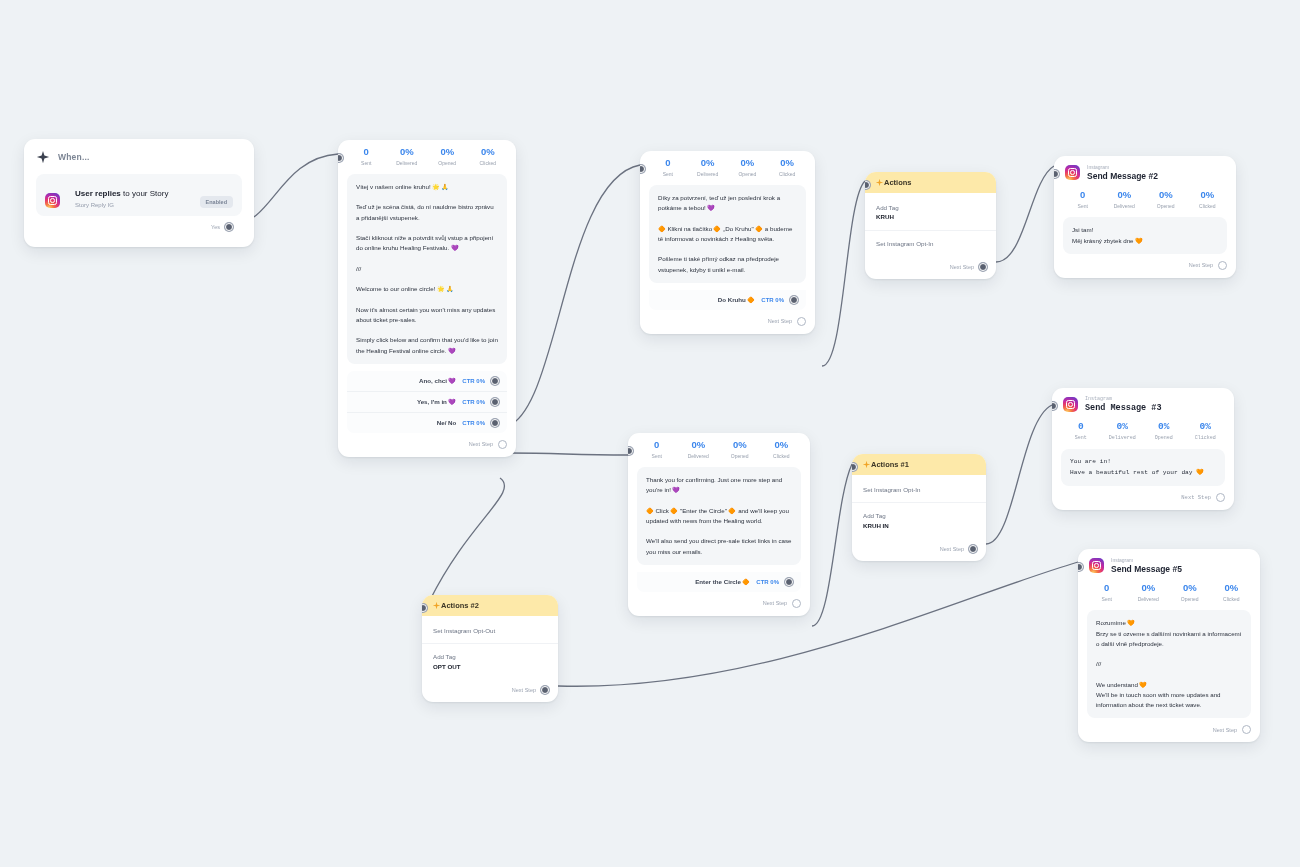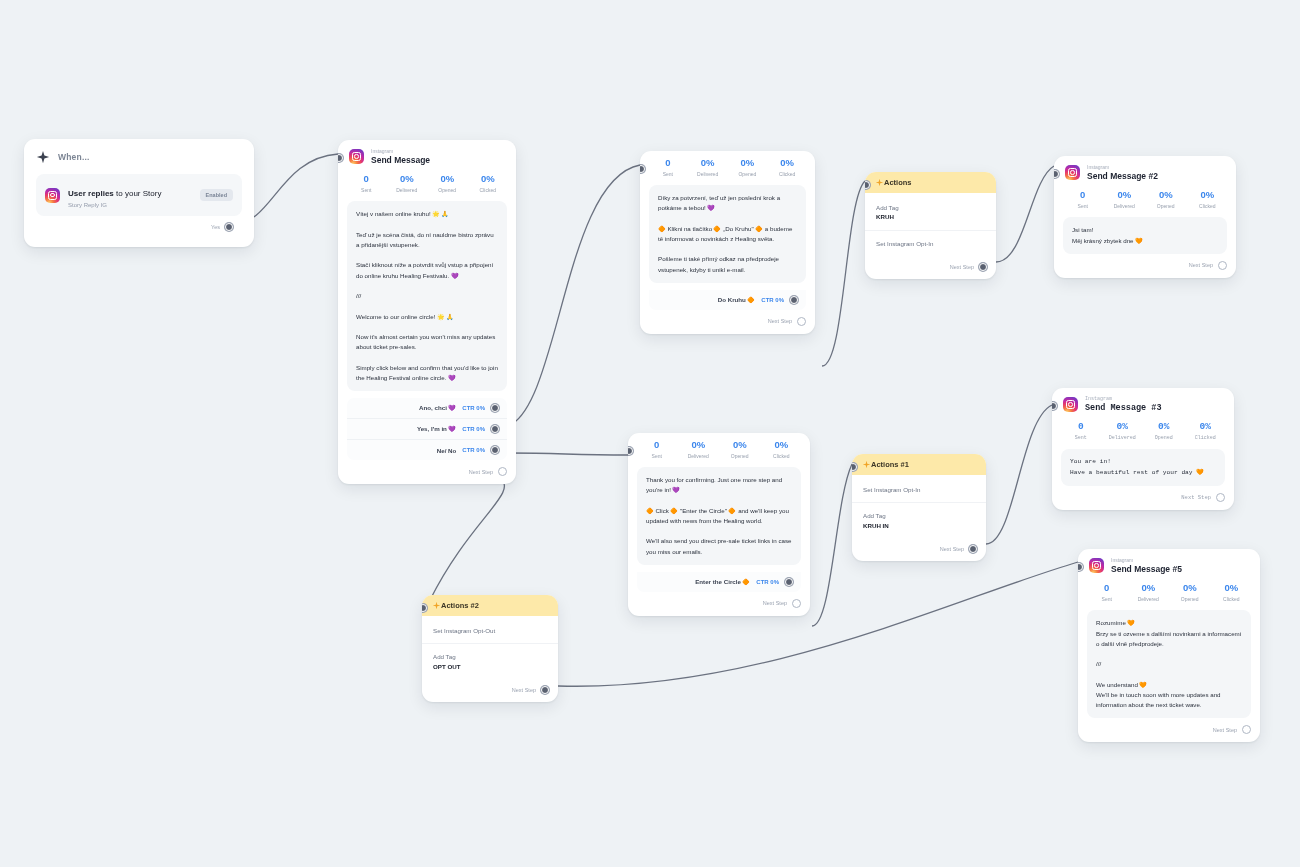--- a/index.html
+++ b/index.html
@@ -18,21 +18,21 @@
     overflow:hidden;
   }
 
   
   .trig{padding:11px 12px 8px 12px;}
   .trig-head{display:flex;align-items:center;gap:8px;}
   .trig-title{font-size:8.5px;color:#7c8594;font-weight:600;letter-spacing:.2px;}
   .bolt{width:14px;height:14px;flex:none;}
   .trig-card{
     margin-top:10px;background:#f5f7f9;border-radius:8px;
-    padding:8px 9px;display:flex;align-items:center;gap:8px;
+    padding:8px 9px;display:flex;align-items:flex-end;gap:15px;
   }
   .trig-txt{flex:1;min-width:0;}
   .trig-l1{font-size:8px;color:#202430;line-height:1.25;}
   .trig-l1 b{font-weight:700;}
   .trig-l2{font-size:6px;color:#939bab;margin-top:2px;}
   .badge{
     background:#e4e8ee;color:#7a8496;border-radius:4px;
     font-size:5.5px;padding:3px 6px;font-weight:600;flex:none;
   }
 
@@ -152,29 +152,20 @@
       <span class="badge">Enabled</span>
     </div>
     <div class="foot">
       <span class="t">Yes</span>
       <span class="dot"></span>
     </div>
   </div>
 
   <div class="node" style="left:338px;top:140px;width:178px;">
     <span class="inh" style="--ty:14px"></span>
-    <div class="nd-head">
-      <span class="ig">
-          <i></i>
-        </span>
-      <span>
-        <div class="nd-sub">Instagram</div>
-        <div class="nd-title">Send Message</div>
-      </span>
-    </div>
     <div class="stats">
       <div class="stat">
           <div class="v">0</div>
           <div class="k">Sent</div>
         </div>
       <div class="stat">
           <div class="v">0%</div>
           <div class="k">Delivered</div>
         </div>
       <div class="stat">

